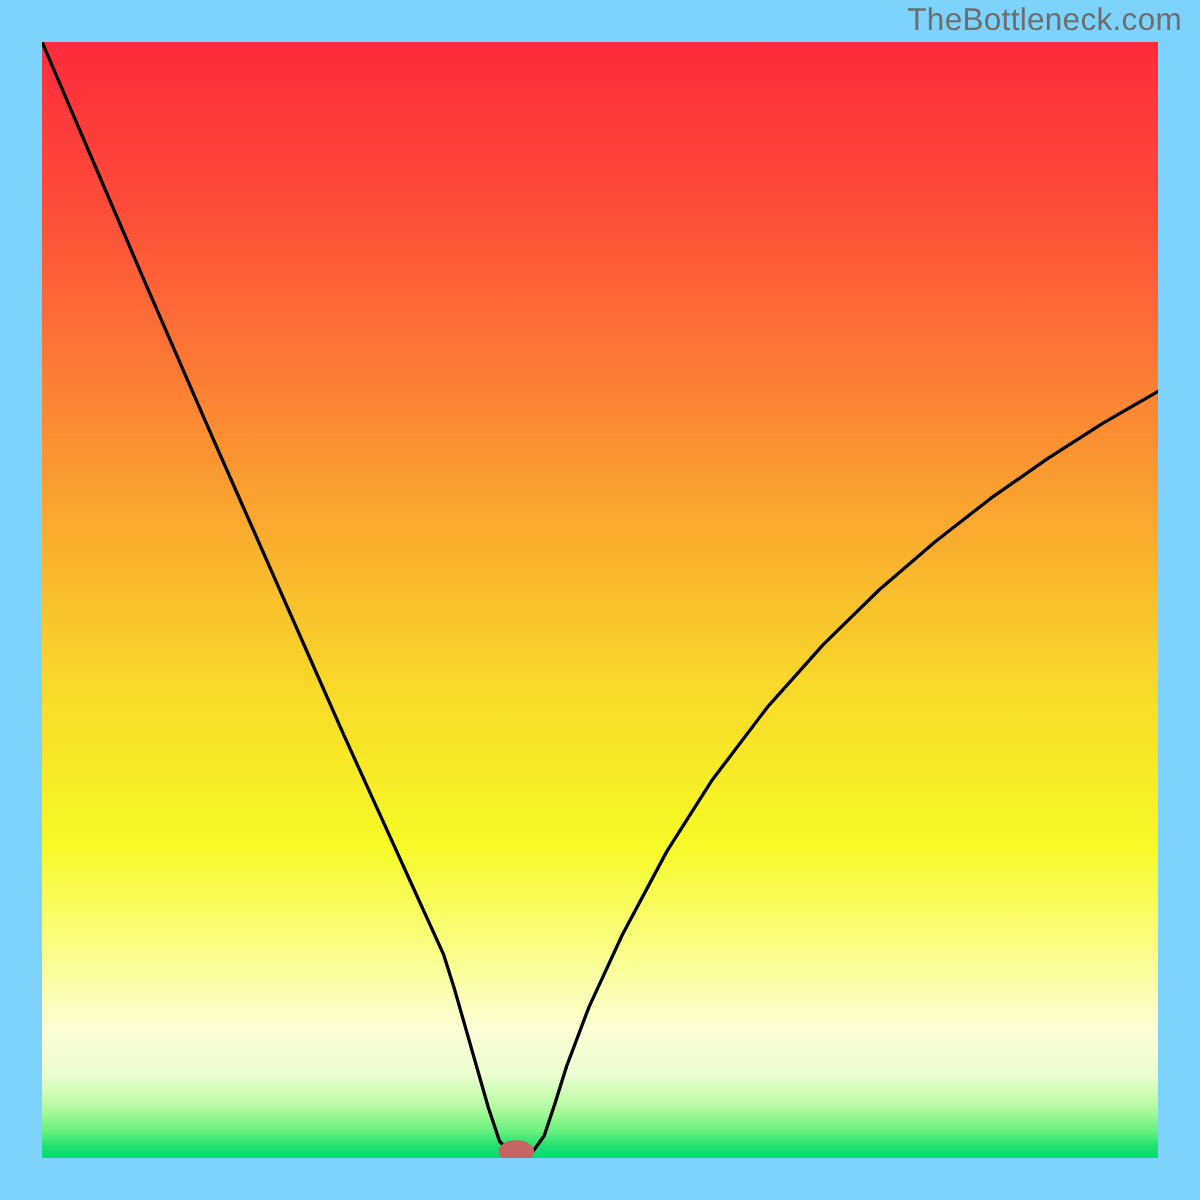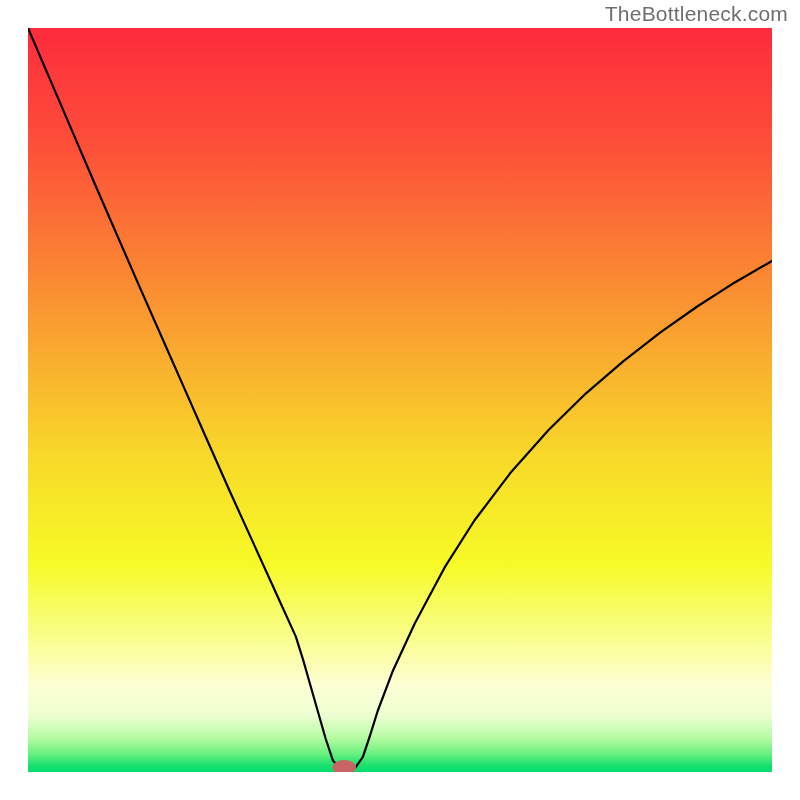--- a/index.html
+++ b/index.html
@@ -8,21 +8,21 @@
     width: 800px;
     height: 800px;
     background: #000;
     overflow: hidden;
     font-family: Arial, Helvetica, sans-serif;
   }
   .outer {
     position: relative;
     width: 800px;
     height: 800px;
-    background: #ffffff;
+    background: #7dd3fc;
   }
   .watermark {
     position: absolute;
     top: 2px;
     right: 12px;
     color: #6e6e6e;
     font-size: 21px;
     font-weight: 400;
     letter-spacing: 0.2px;
     z-index: 5;

